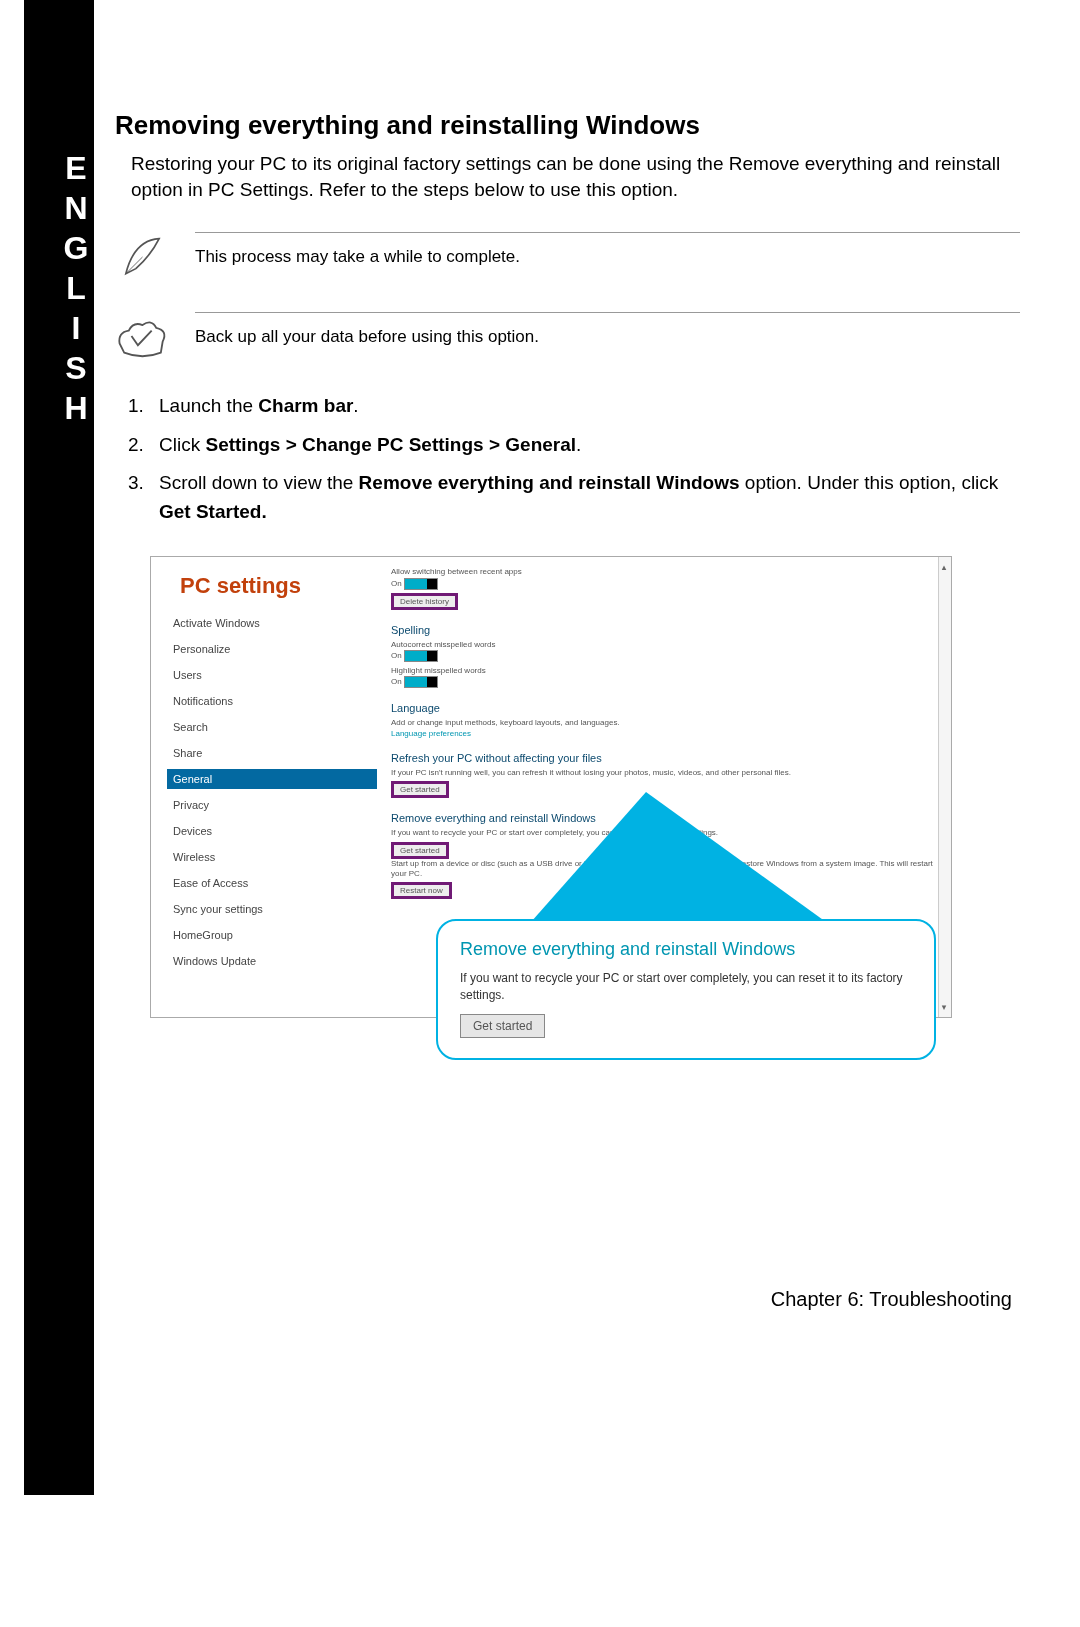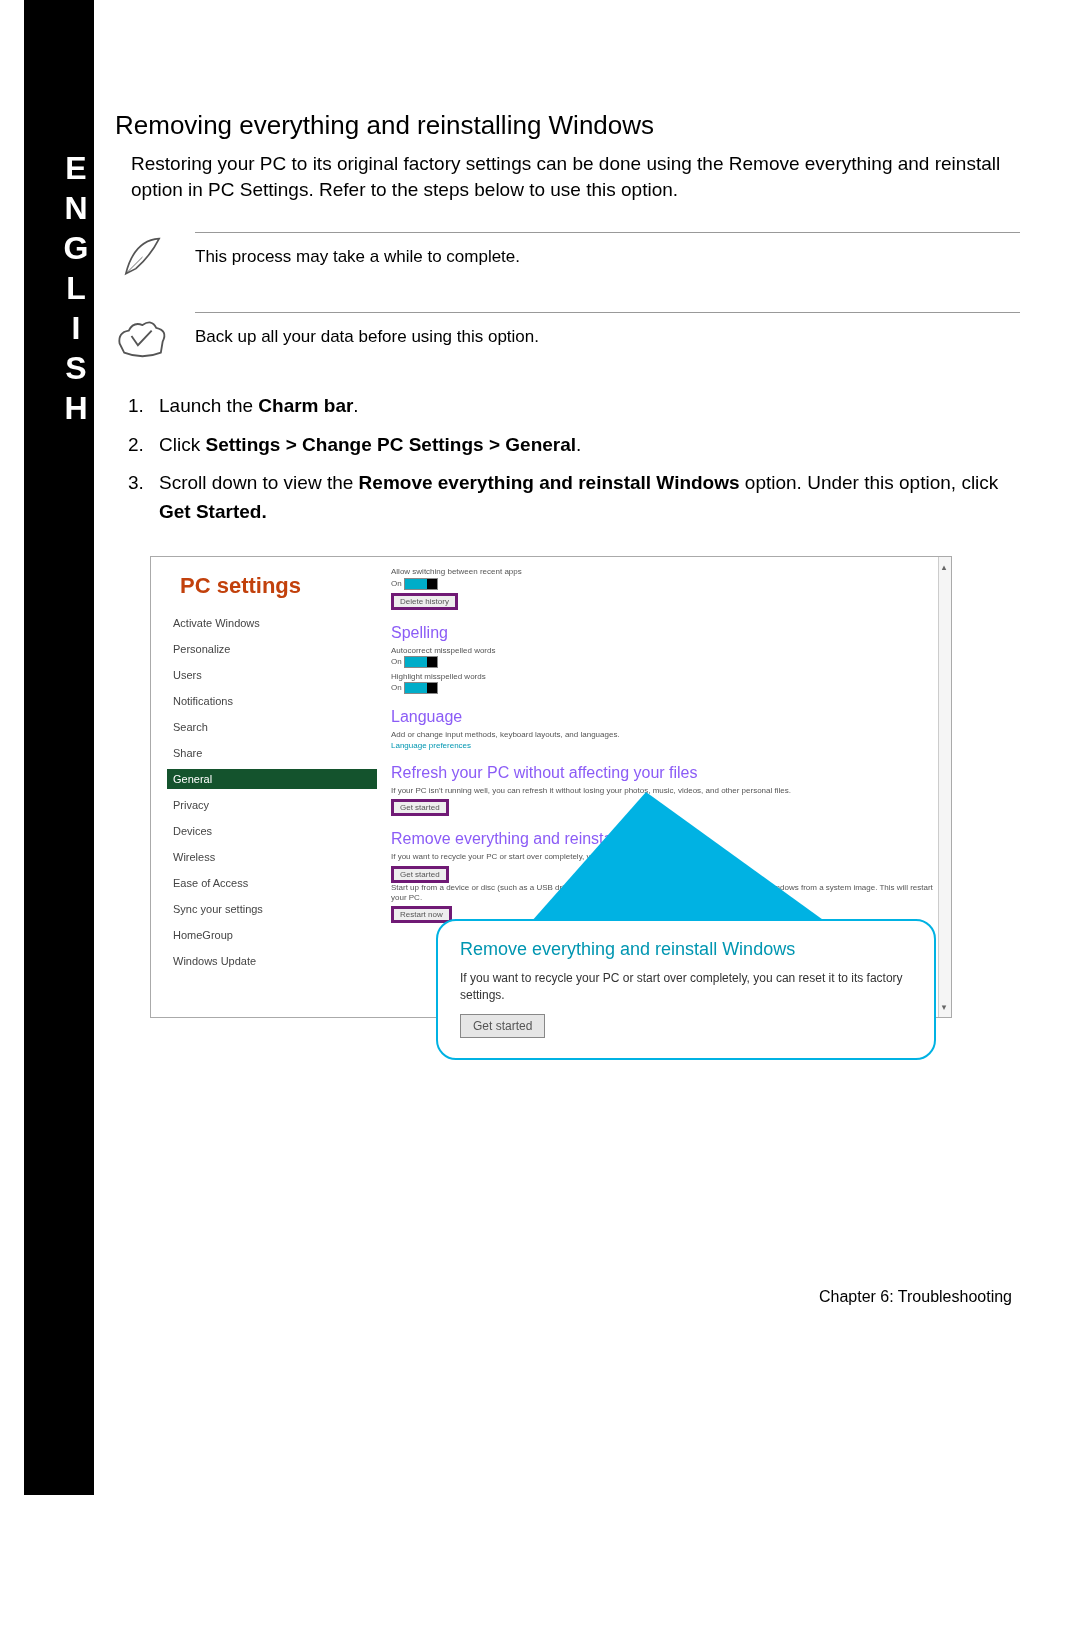--- a/index.html
+++ b/index.html
@@ -1,57 +1,57 @@
 <!DOCTYPE html>
 <html><head>
 <meta charset="utf-8">
 <style>
   html,body{margin:0;padding:0;background:#fff;font-family:Arial,Helvetica,sans-serif;color:#000;}
   .page{position:relative;width:1080px;height:1627px;margin:0 auto;background:#fff;box-sizing:border-box;}
   .lang-bar{position:absolute;left:24px;top:0;width:70px;height:1495px;background:#000;}
   .lang-text{position:absolute;left:24px;top:150px;width:70px;color:#fff;font-weight:bold;font-size:32px;letter-spacing:4px;text-align:center;writing-mode:vertical-rl;text-orientation:upright;}
   .content{position:absolute;left:115px;top:110px;right:60px;}
-  .section-title{font-size:26px;font-weight:normal;margin:0 0 10px 0;}
+  .section-title{font-size:26px;font-weight:bold;margin:0 0 10px 0;}
   .intro{font-size:19px;line-height:1.35;margin:0 0 30px 16px;}
   .note-row{display:flex;align-items:flex-start;margin:8px 0 26px 0;}
   .note-icon{flex:0 0 80px;}
   .note-icon svg{width:55px;height:50px}
   .note-text-col{flex:1;border-top:1px solid #999;padding-top:14px;font-size:17px;}
   ol.steps{font-size:19px;line-height:1.5;padding-left:34px;margin:10px 0 0 0;}
   ol.steps li{padding-left:10px;margin-bottom:10px;}
   .b{font-weight:bold;text-align:center;}
   
   .shot{position:relative;margin:30px 0 0 35px;width:800px;border:1px solid #aaa;background:#fff;font-size:10px;color:#555;}
   .shot-inner{display:flex;}
   .shot-left{width:210px;padding:16px 0 40px 16px;}
   .shot-title{color:#c2410c;font-size:22px;font-weight:700;margin-bottom:14px;margin-left:13px;}
   .shot-nav{list-style:none;padding:0;margin:0;}
   .shot-nav li{padding:4px 6px;margin-bottom:6px;color:#444;font-size:11px;}
-  .shot-nav li.active{background:#14532d;color:#fff;}
+  .shot-nav li.active{background:#0369a1;color:#fff;}
   .shot-right{flex:1;padding:10px 14px 14px 14px;position:relative;}
-  .shot-right .hdr{color:#8b5cf6;font-size:16px;margin:14px 0 4px 0;}
+  .shot-right .hdr{color:#0c4a6e;font-size:11px;margin:14px 0 4px 0;}
   .shot-right .tiny{font-size:8px;color:#555;line-height:1.3;}
   .btn-sm{display:inline-block;border:3px solid #701a75;background:#eee;font-size:8px;padding:1px 6px;margin-top:3px;}
   .toggle{display:inline-block;width:32px;height:10px;background:#00adc9;border:1px solid #888;vertical-align:middle;position:relative;}
   .toggle::after{content:"";position:absolute;right:0;top:0;width:10px;height:10px;background:#000;}
   .link-tiny{color:#0096b1;font-size:8px;}
   
   .callout-beam{position:absolute;left:380px;top:235px;width:0;height:0;pointer-events:none;
      border-left:115px solid transparent;border-right:180px solid transparent;border-bottom:130px solid #00b2e3;}
   .callout-box{position:absolute;left:285px;top:362px;width:500px;background:#fff;border:2px solid #00b2e3;border-radius:20px;padding:18px 22px 20px 22px;box-sizing:border-box;}
   .callout-title{color:#0096b1;font-size:18px;font-weight:400;margin-bottom:10px;}
   .callout-body{font-size:12px;color:#333;line-height:1.4;margin-bottom:10px;}
   .callout-btn{display:inline-block;border:1px solid #888;background:#e6e6e6;font-size:12px;padding:4px 12px;}
   .vscroll{position:absolute;right:0;top:0;width:12px;height:100%;background:#f5f5f5;border-left:1px solid #ccc;}
   .vscroll-thumb{position:absolute;left:1px;top:6px;width:8px;height:8px;font-size:9px;line-height:8px;text-align:center;color:#666;}
   .vscroll-thumb2{top:auto;bottom:6px;}
   
   .step4{position:absolute;left:115px;right:60px;top:1010px;font-size:19px;}
   .step4 .num{display:inline-block;width:32px;}
-  .footer{position:absolute;left:68px;right:68px;top:1288px;font-size:16px;display:flex;justify-content:space-between;}
+  .footer{position:absolute;left:68px;right:68px;top:1288px;font-size:20px;display:flex;justify-content:space-between;}
 </style>
 </head>
 <body>
 
 <div class="page">
   <div class="lang-bar"></div>
   <div class="lang-text">ENGLISH</div>
 
   <div class="content">
     <h2 class="section-title">Removing everything and reinstalling Windows</h2>

